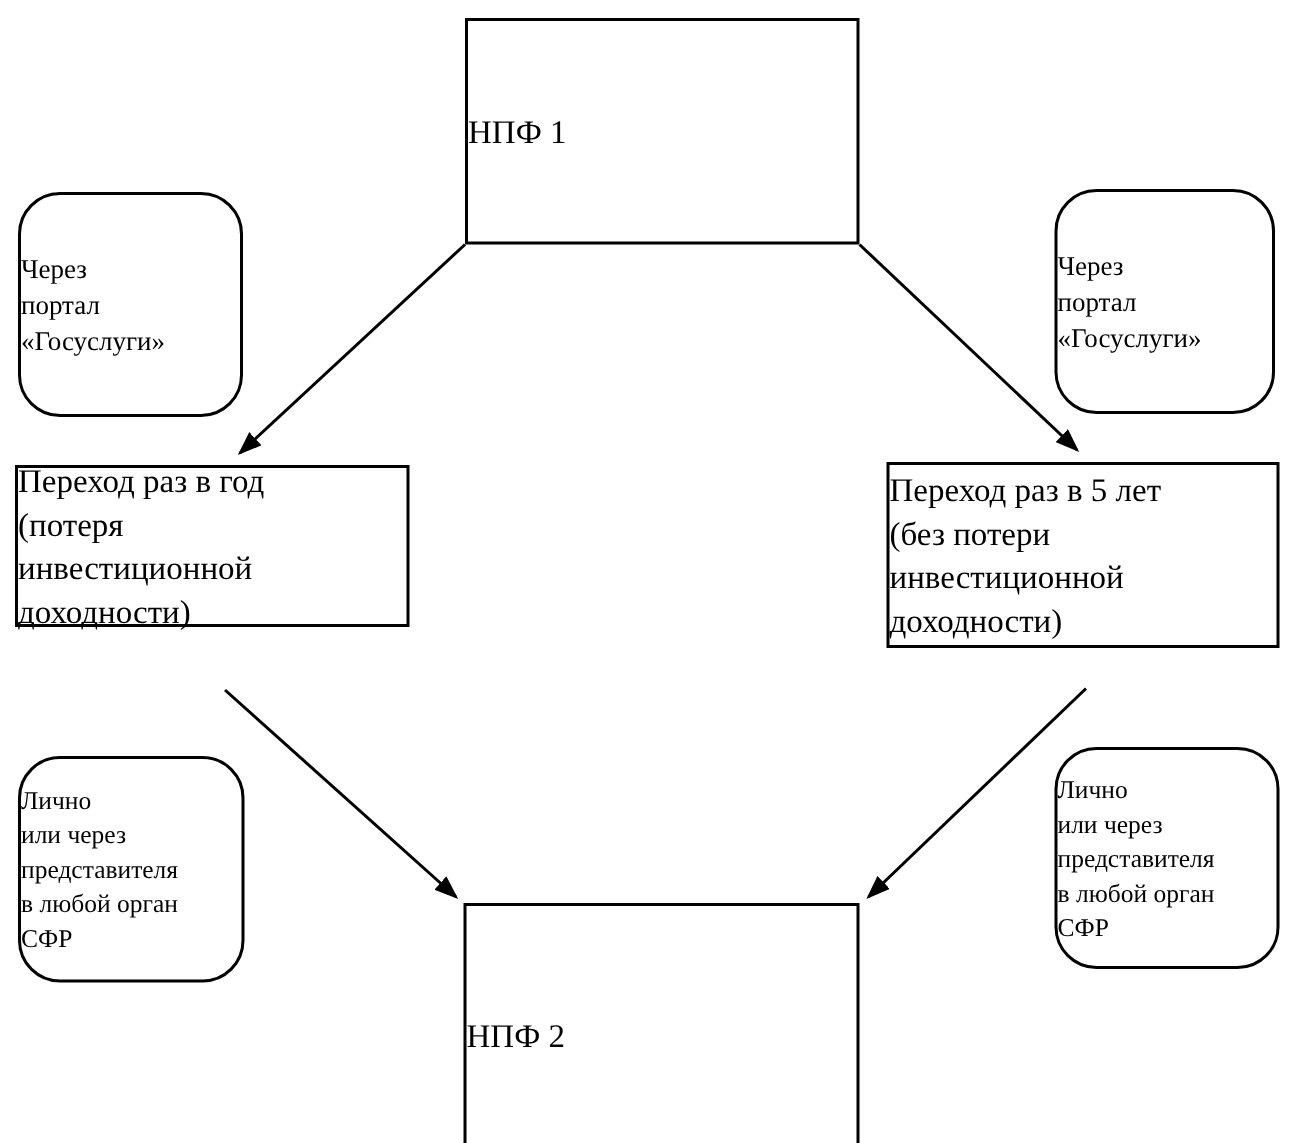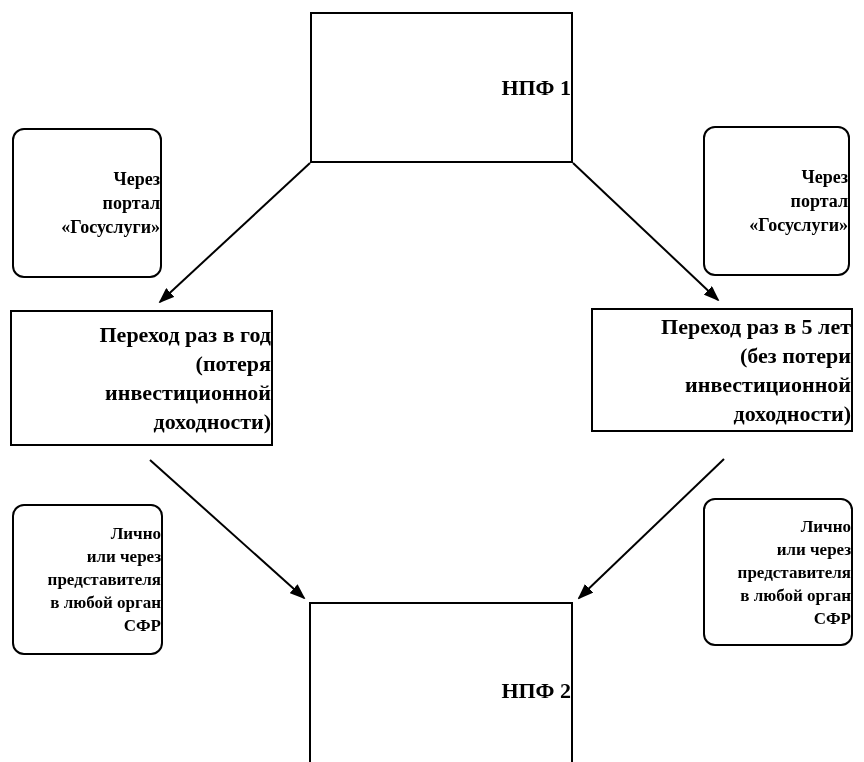--- a/index.html
+++ b/index.html
@@ -25,39 +25,38 @@
     pointer-events: none;
   }
   .node {
     position: absolute;
     box-sizing: border-box;
     background: #ffffff;
     border: 2px solid #000000;
     display: flex;
     align-items: center;
     justify-content: center;
-    text-align: right;
-    font-weight: bold;
+    text-align: left;
   }
   .node .label {
     white-space: pre-line;
     display: block;
     width: 100%;
   }
   .rect-node {
     border-radius: 0;
   }
   .rounded-node {
-    border-radius: 12px;
+    border-radius: 28px;
   }
   
   .npf1 { left: 310px; top: 12px;  width: 263px; height: 151px; font-size: 22px; }
   .npf2 { left: 309px; top: 602px; width: 264px; height: 177px; font-size: 22px; }
   
-  .transfer-yearly { left: 10px;  top: 310px; width: 263px; height: 136px; font-size: 22px; line-height: 29px; }
+  .transfer-yearly { left: 10px;  top: 310px; width: 263px; height: 108px; font-size: 22px; line-height: 29px; }
   .transfer-5year  { left: 591px; top: 308px; width: 262px; height: 124px; font-size: 22px; line-height: 29px; }
   
   .portal-left  { left: 12px;  top: 128px; width: 150px; height: 150px; font-size: 18px; line-height: 24px; }
   .portal-right { left: 703px; top: 126px; width: 147px; height: 150px; font-size: 18px; line-height: 24px; }
   .inperson-left  { left: 12px;  top: 504px; width: 151px; height: 151px; font-size: 17px; line-height: 23px; }
   .inperson-right { left: 703px; top: 498px; width: 150px; height: 148px; font-size: 17px; line-height: 23px; }
 </style>
 </head>
 <body>
 

